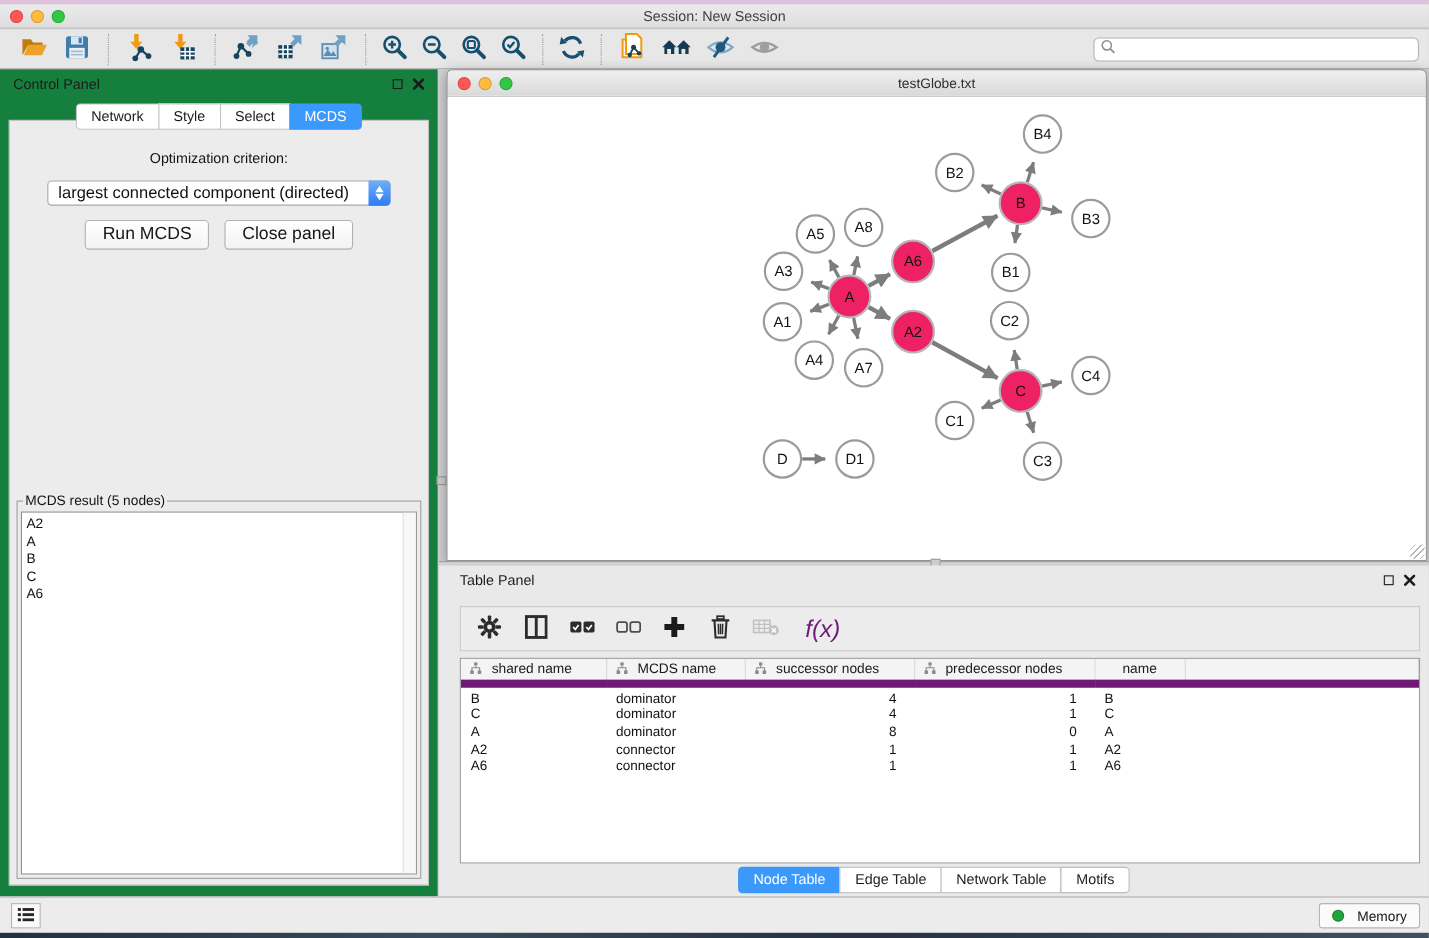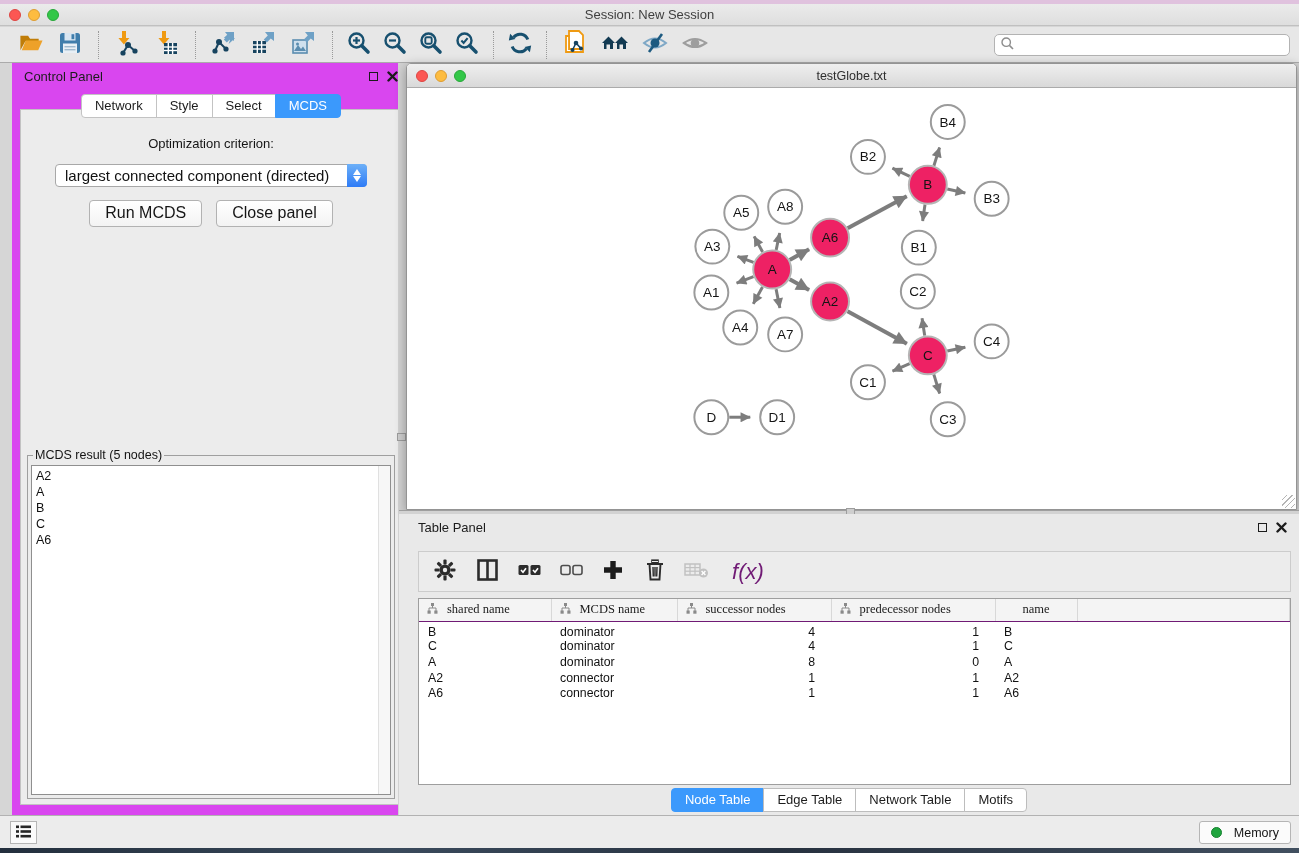--- a/index.html
+++ b/index.html
@@ -21,21 +21,21 @@
   #main-toolbar { position:absolute; top:27px; left:0; right:0; height:36px; background:#e7e7e7;
     border-bottom:1px solid #ababab; display:flex; align-items:center; padding-left:10px; }
   .tb-btn { width:40px; height:30px; display:flex; align-items:center; justify-content:center; border:none; background:transparent; cursor:default; }
   .tb-btn.narrow { width:36px; }
   .tb-sep { width:1px; height:28px; border-left:1px dotted #9a9a9a; margin:0 8px; }
   #search-field { position:absolute; right:9px; top:7px; width:296px; height:22px; background:#fff;
     border:1px solid #b3b3b3; border-radius:5px; display:flex; align-items:center; padding-left:5px; }
   #search-field input { border:none; outline:none; flex:1; font-size:13px; font-family:inherit; background:transparent; padding-left:4px; }
 
   
-  #control-panel { position:absolute; left:12px; top:63px; width:398px; bottom:38px; background:#d946ef; }
+  #control-panel { position:absolute; left:0; top:63px; width:398px; bottom:38px; background:#15803d; }
   #v-divider { position:absolute; left:398px; top:63px; width:8px; bottom:38px; background:#d2d2d2; }
   #right-region { position:absolute; left:406px; top:63px; right:0; bottom:38px; background:#d2d2d2; }
 
   
   .panel-header { height:26px; display:flex; align-items:center; padding:0 12px; }
   .panel-header .ph-title { font-size:13px; color:#1c1c1c; flex:1; }
   .win-btns { display:flex; align-items:center; gap:9px; }
   .float-btn { width:9px; height:9px; border:1.6px solid #1b1b1b; background:transparent; display:inline-block; }
   .close-btn svg { display:block; }
 
@@ -78,22 +78,22 @@
 
   
   #table-panel { position:absolute; left:-7px; right:0; top:451px; bottom:0; background:#e9e9e9; }
   #tp-toolbar { position:absolute; left:19px; right:8px; top:37px; height:41px; background:#ececec;
     border:1px solid #cccccc; display:flex; align-items:center; gap:14px; padding:0 12px; }
   .tp-btn { width:28px; height:30px; background:transparent; border:none; display:flex; align-items:center; justify-content:center; }
   .fx-label { font-family:Liberation Sans, sans-serif; font-style:italic; font-size:22px; color:#701a75; }
 
   #tp-table-wrap { position:absolute; left:19px; right:8px; top:84px; bottom:30px; background:#fff; border:1px solid #9e9e9e; overflow:hidden; }
   #tp-table { border-collapse:collapse; width:100%; table-layout:fixed; }
-  #tp-table th { height:22px; background:#f4f4f4; border-right:1px solid #d8d8d8; border-bottom:1px solid #701a75;
-    font-weight:normal; font-size:12.5px; color:#1a1a1a; text-align:left; padding-left:8px; white-space:nowrap; overflow:hidden;font-family:Liberation Serif, serif; }
+  #tp-table th { height:22px; background:#f4f4f4; border-right:1px solid #d8d8d8; border-bottom:7px solid #701a75;
+    font-weight:normal; font-size:12.5px; color:#1a1a1a; text-align:left; padding-left:8px; white-space:nowrap; overflow:hidden; }
   #tp-table th .tree-ic { margin-right:9px; vertical-align:-1px; }
   #tp-table td { font-size:12.3px; color:#111; height:15.7px; padding:0 0 0 9px; white-space:nowrap; overflow:hidden; }
   #tp-table td.c2, #tp-table td.c3 { text-align:right; padding-right:16px; }
   #tp-table tbody tr:first-child td { padding-top:3px; }
 
   #tp-tabs { position:absolute; left:0; right:0; bottom:3px; display:flex; justify-content:center; }
   .seg { font-size:13px; color:#1c1c1c; background:#fff; border:1px solid #bdbdbd; padding:3px 13px 4px; margin-left:-1px; }
   .seg:first-child { border-radius:4px 0 0 4px; margin-left:0;text-align:right; }
   .seg:last-child { border-radius:0 4px 4px 0; }
   .seg.active { background:#3b99fc; border-color:#3b99fc; color:#fff; }

